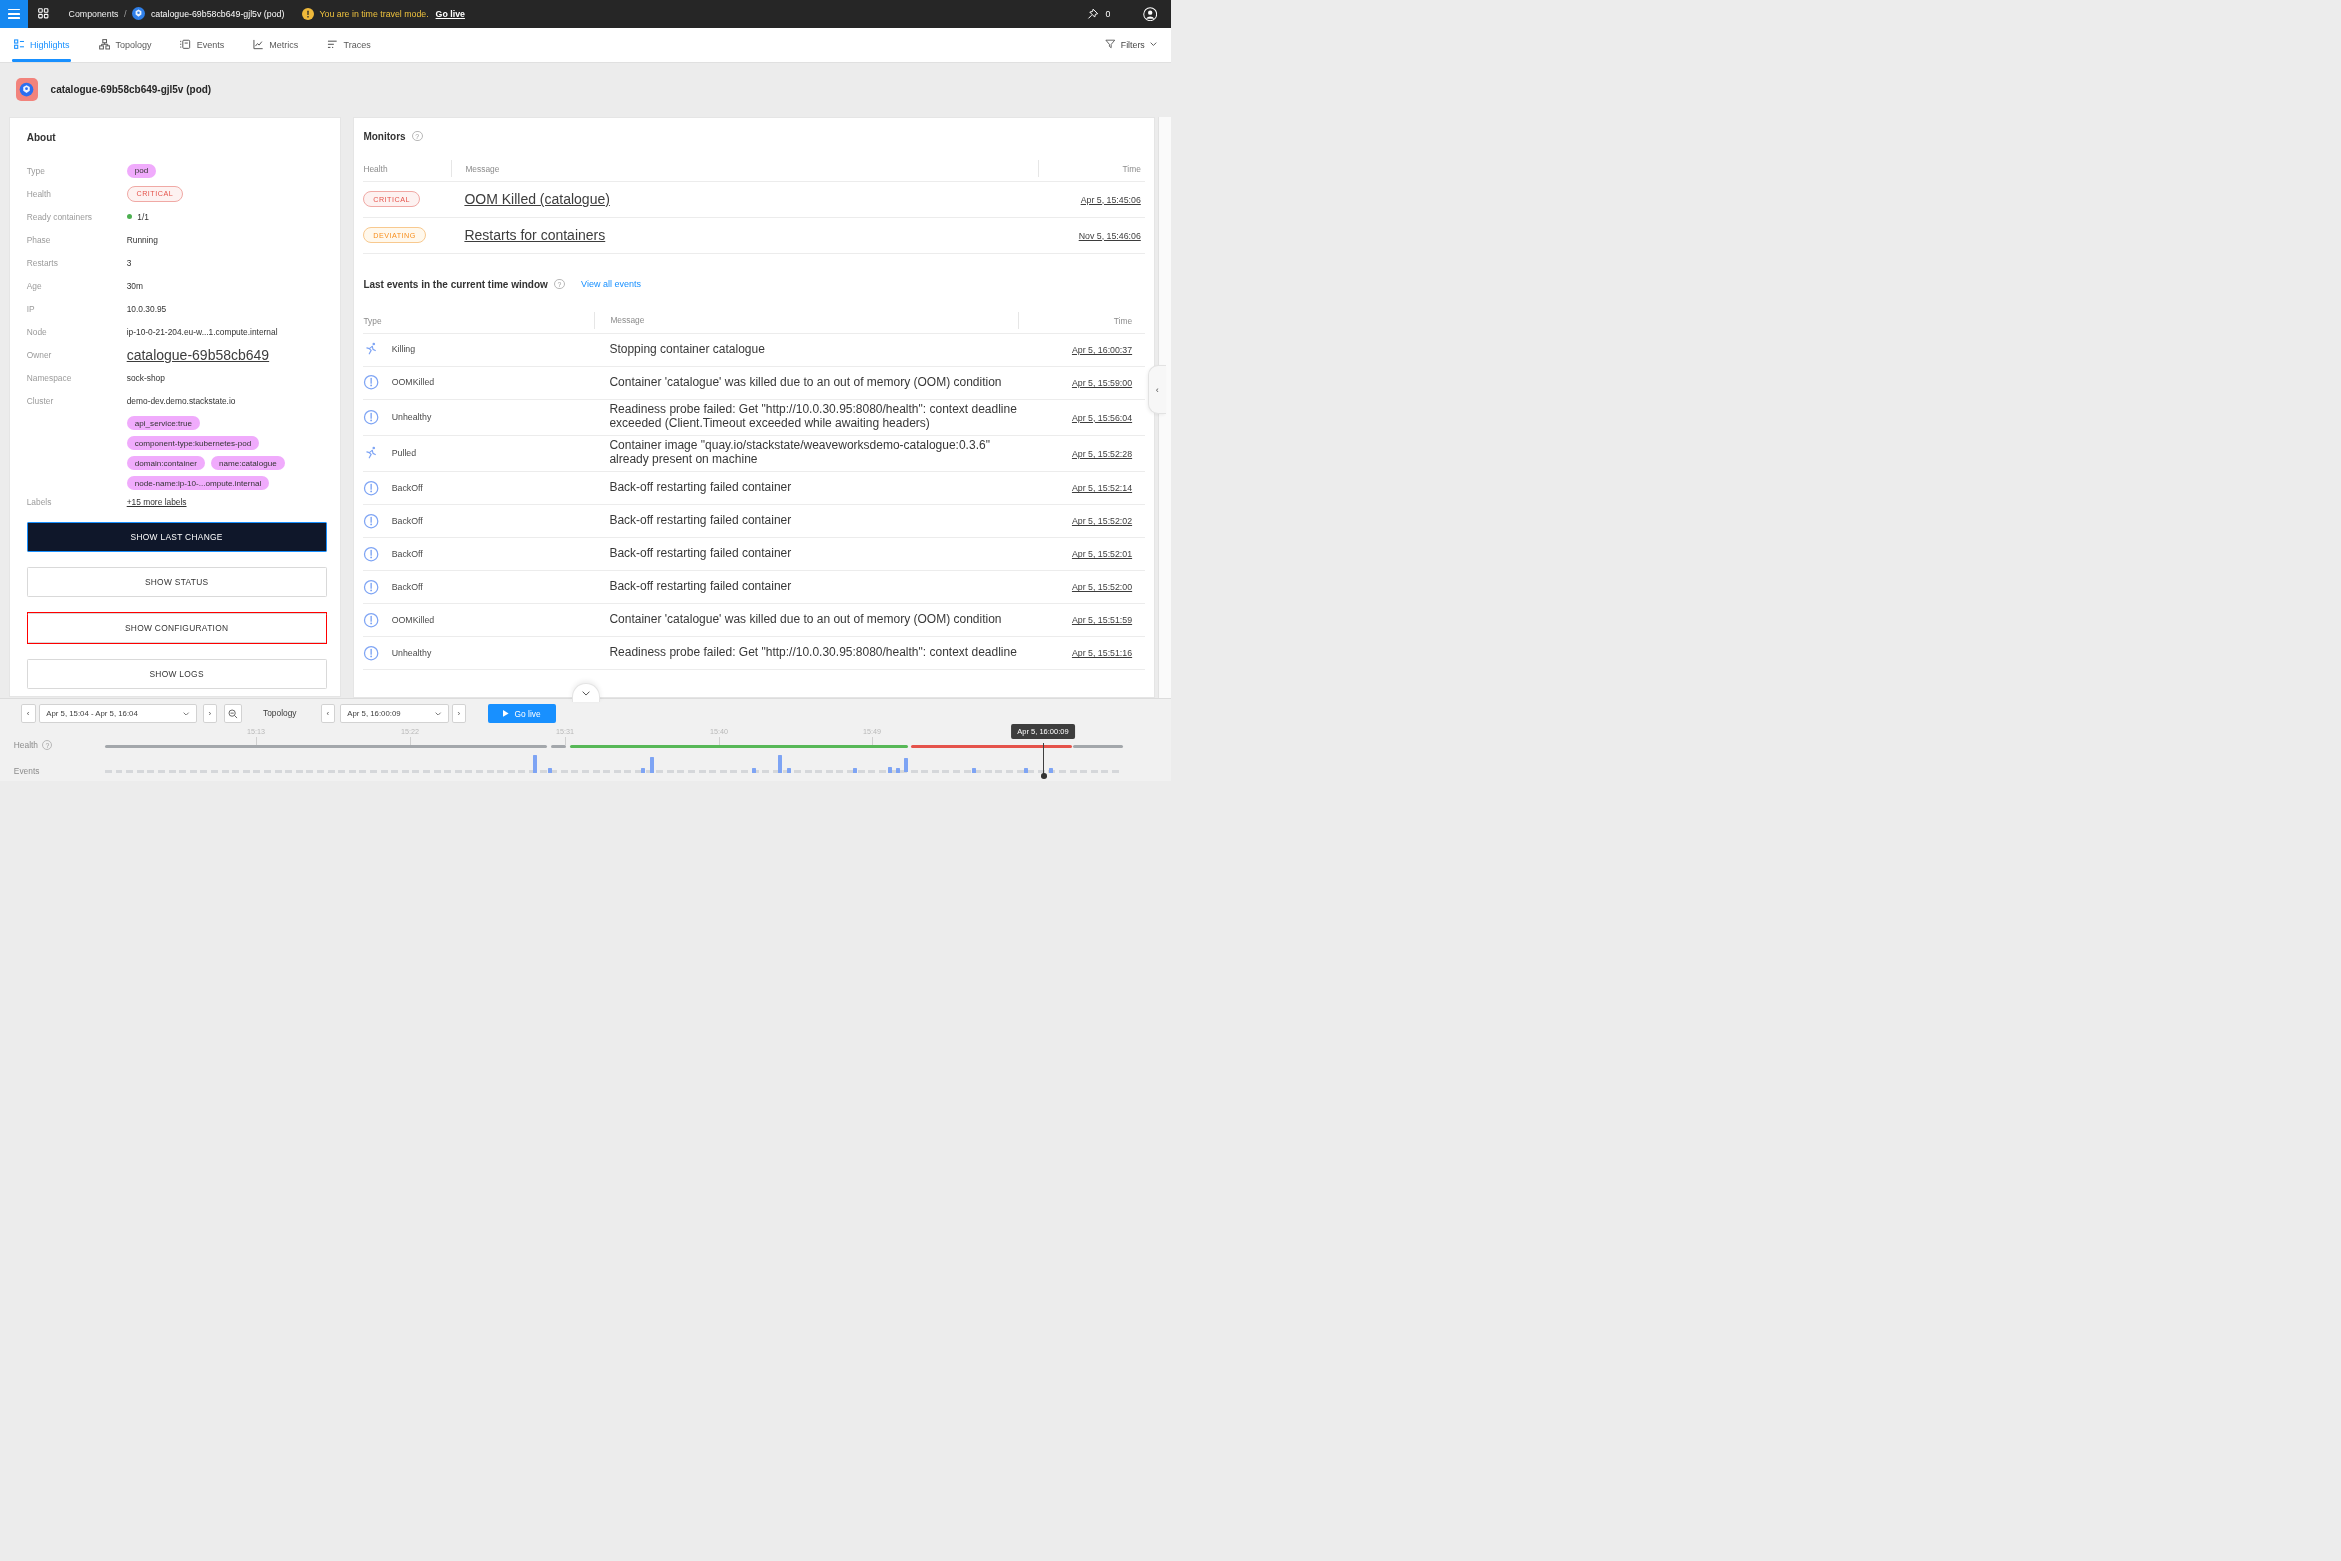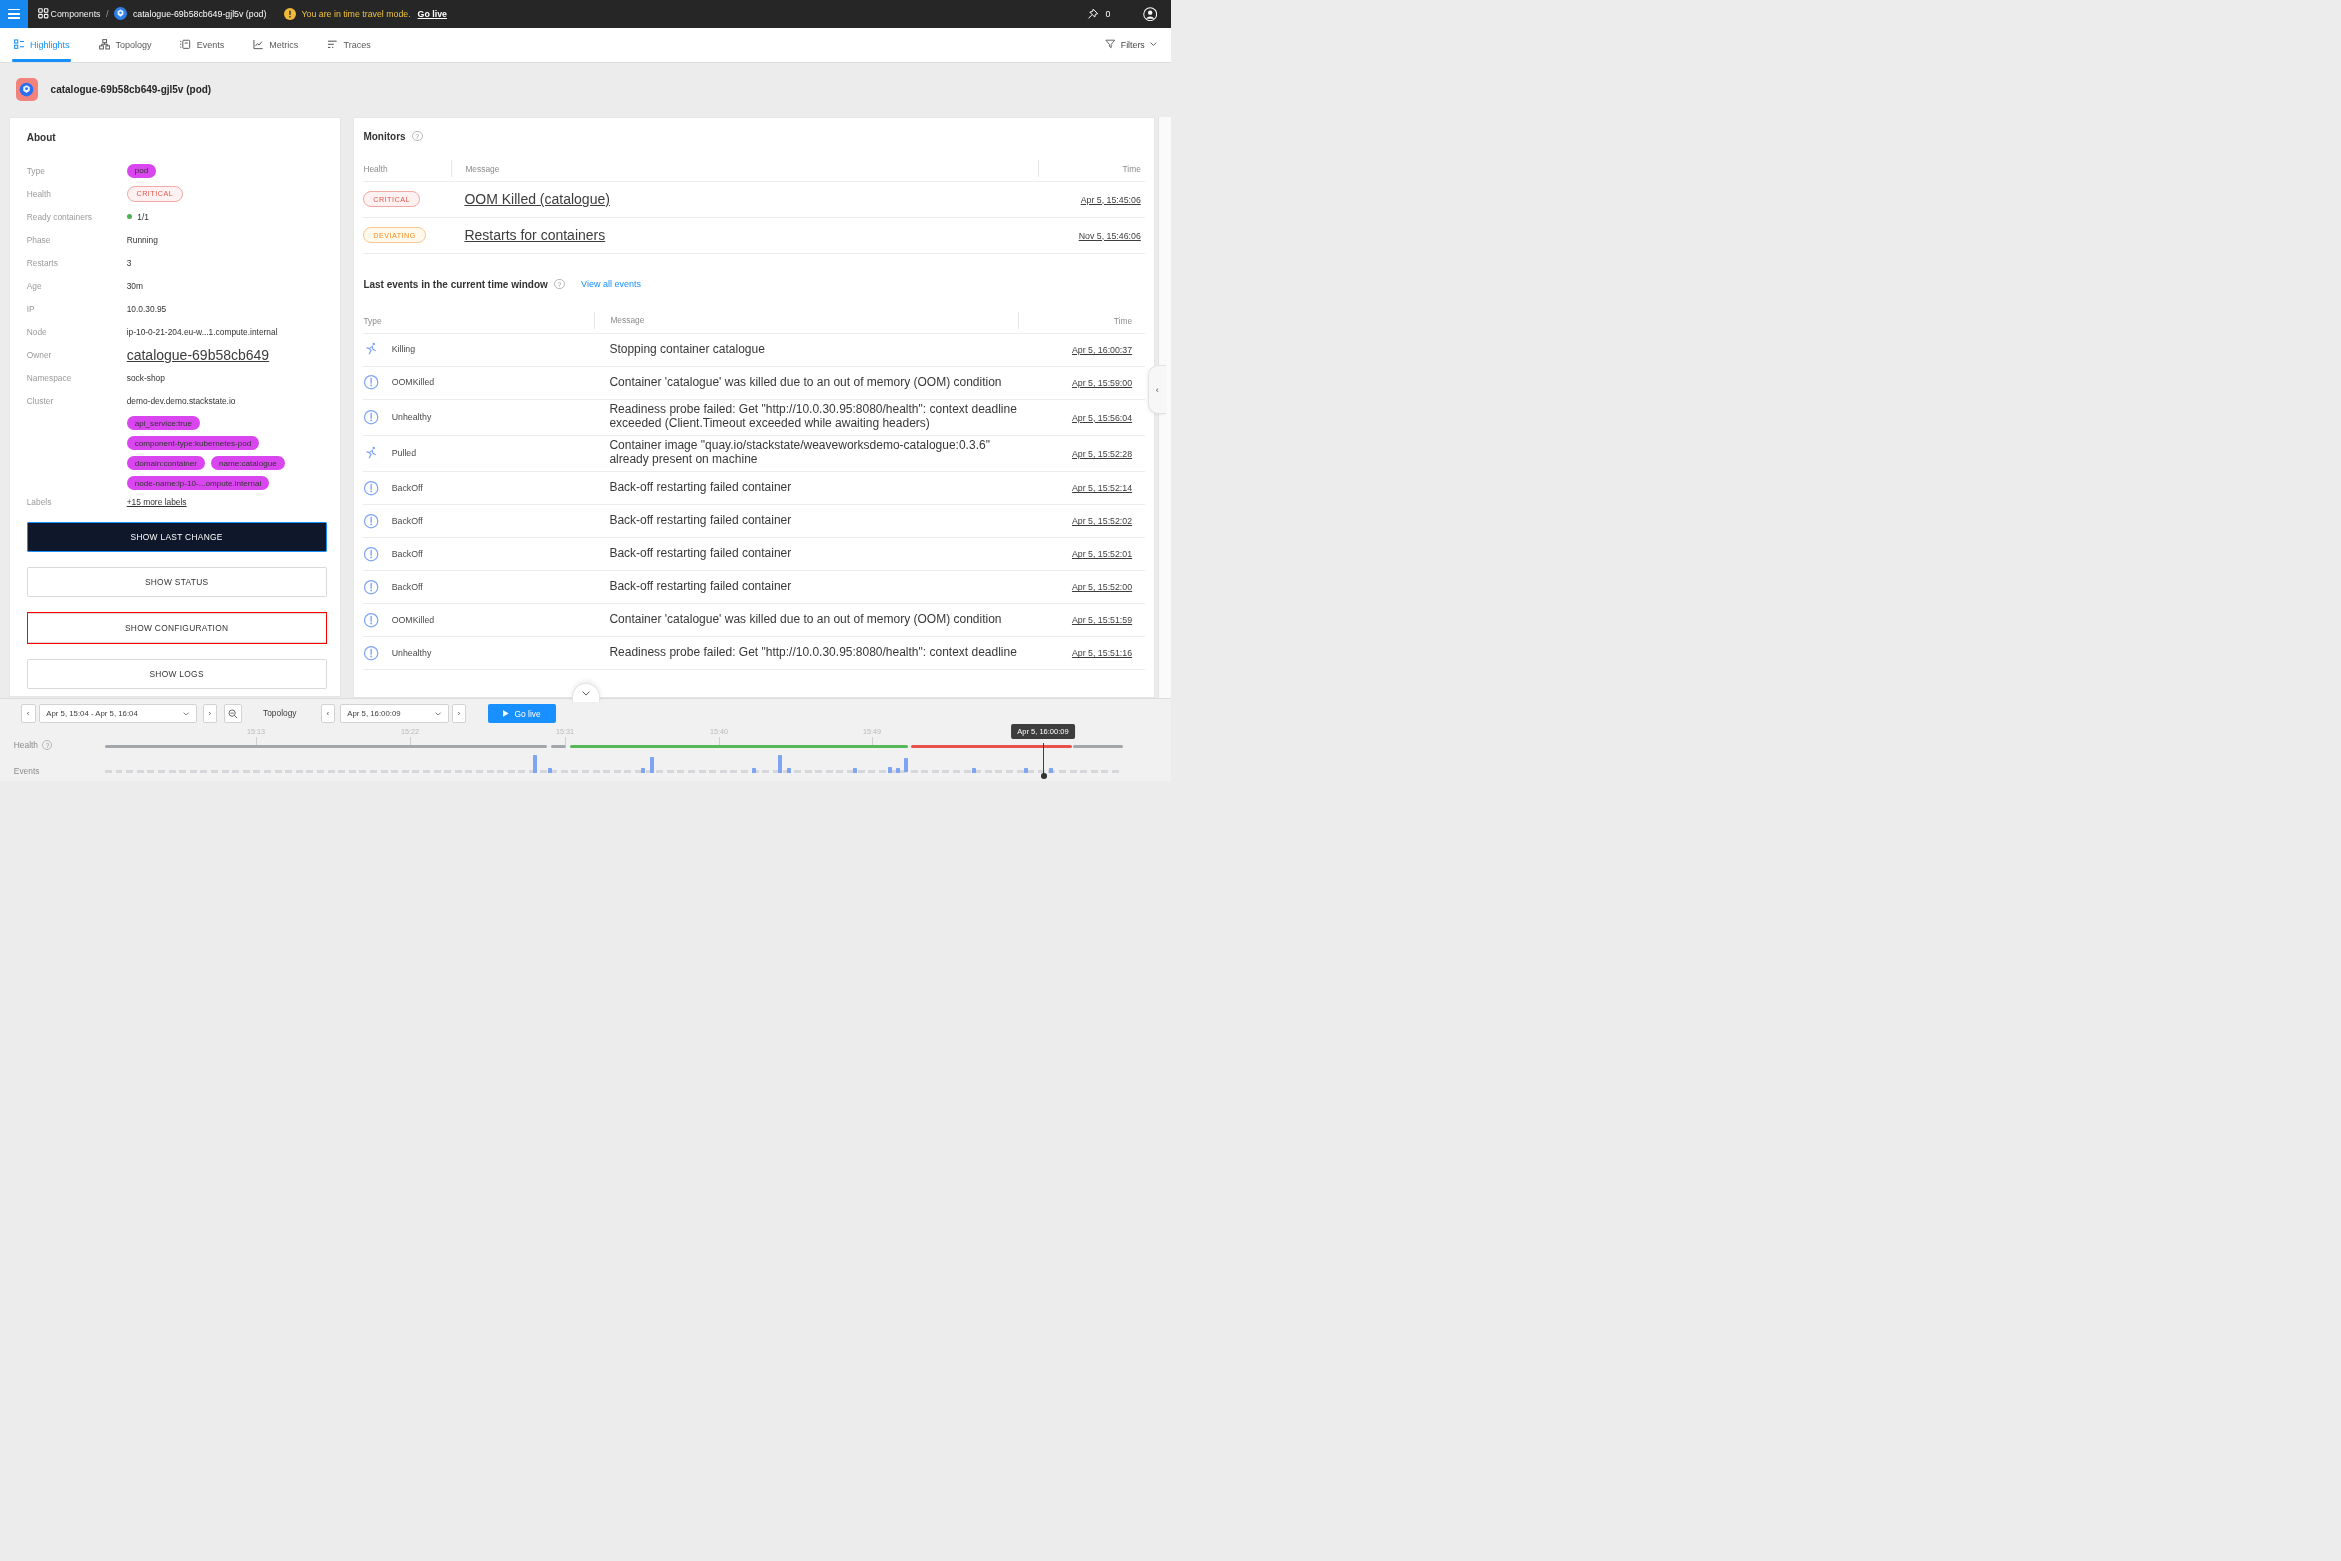--- a/index.html
+++ b/index.html
@@ -4,21 +4,21 @@
 <style>
   html,body{margin:0;padding:0;background:#ececec;}
   *{box-sizing:border-box;}
   .app{position:relative;width:1171px;height:781px;overflow:hidden;background:#ececec;
        font-family:"Liberation Sans",sans-serif;color:#333;}
 
   
   .topbar{position:absolute;top:0;left:0;width:100%;height:27.5px;background:#262626;display:flex;align-items:center;z-index:40;}
   .hamburger{width:28px;height:27.5px;background:#1688f0;display:flex;flex-direction:column;align-items:center;justify-content:center;gap:2.5px;cursor:pointer;flex:0 0 28px;}
   .hamburger span{display:block;width:12px;height:1.6px;background:#fff;border-radius:0.6px;}
-  .crumb{display:flex;align-items:center;gap:2px;margin-left:10px;color:#f2f2f2;font-size:8.8px;}
+  .crumb{display:flex;align-items:center;gap:20px;margin-left:10px;color:#f2f2f2;font-size:8.8px;}
   .crumb-sep{color:#9a9a9a;margin:0 5.6px;font-size:9.4px;}
   .entity-crumb{display:flex;align-items:center;gap:5.6px;color:#fff;font-size:8.8px;}
   .warn{display:flex;align-items:center;gap:5.6px;margin-left:17.5px;font-size:8.8px;color:#eec23e;}
   .warn a{color:#fff;font-weight:bold;text-decoration:underline;margin-left:1.3px;cursor:pointer;}
   .top-right{margin-left:auto;display:flex;align-items:center;gap:6.3px;padding-right:13.8px;color:#fff;font-size:8.8px;}
   .avatar{margin-left:26px;display:flex;}
 
   
   .tabbar{position:absolute;top:27.5px;left:0;width:100%;height:35px;background:#fff;border-bottom:0.6px solid #e0e0e0;display:flex;align-items:stretch;padding:0 13.8px;z-index:30;}
   .tabs{display:flex;align-items:stretch;}
@@ -33,21 +33,21 @@
   .entity-badge{width:22.5px;height:22.5px;border-radius:5px;background:#f2837c;display:flex;align-items:center;justify-content:center;}
   .entity-title{font-size:10px;font-weight:bold;color:#262626;}
 
   
   .card{position:absolute;left:9.4px;top:117px;width:332px;height:580px;background:#fff;border:0.6px solid #e5e5e5;padding:13.8px 13.8px 0 16.3px;overflow:hidden;z-index:5;}
   .card h3{margin:0 0 16.3px 0;font-size:10px;color:#333;}
   .about-row{display:flex;align-items:center;min-height:23px;}
   .about-row.top{align-items:flex-end;}
   .a-label{width:100px;flex:0 0 100px;color:#9b9b9b;font-size:8.4px;}
   .a-value{font-size:8.4px;color:#333;white-space:nowrap;display:flex;align-items:center;gap:5px;}
-  .chip{background:#d946ef;color:#333;border-radius:8.1px;padding:2.5px 8.1px;font-size:8.1px;white-space:nowrap;}
+  .chip{background:#f0abfc;color:#333;border-radius:8.1px;padding:2.5px 8.1px;font-size:8.1px;white-space:nowrap;}
   .pill{display:inline-block;border-radius:8.1px;padding:2.5px 8.8px;font-size:7.2px;letter-spacing:0.5px;}
   .pill.critical{color:#e5534b;background:#fdf2f1;border:0.6px solid #f0a9a5;}
   .pill.deviating{color:#f78f1e;background:#fff8ec;border:0.6px solid #f8c98f;}
   .dot{width:5.6px;height:5.6px;border-radius:50%;background:#4caf50;display:inline-block;}
   .chips{display:flex;flex-wrap:wrap;gap:6px;width:205px;padding-top:4.4px;}
   .more-labels{display:inline-block;margin-top:6.9px;color:#333;font-size:8.4px;text-decoration:underline;cursor:pointer;}
   .btn{display:block;width:100%;height:30px;margin-top:15px;border-radius:1.3px;border:0.6px solid #d9d9d9;
        background:#fff;color:#333;font-size:8.4px;letter-spacing:0.3px;font-family:inherit;cursor:pointer;}
   .btn.primary{background:#0f172a;border-color:#1890ff;color:#fff;}
   .ring{margin-top:15px;border:1.9px solid #ff0000;}

